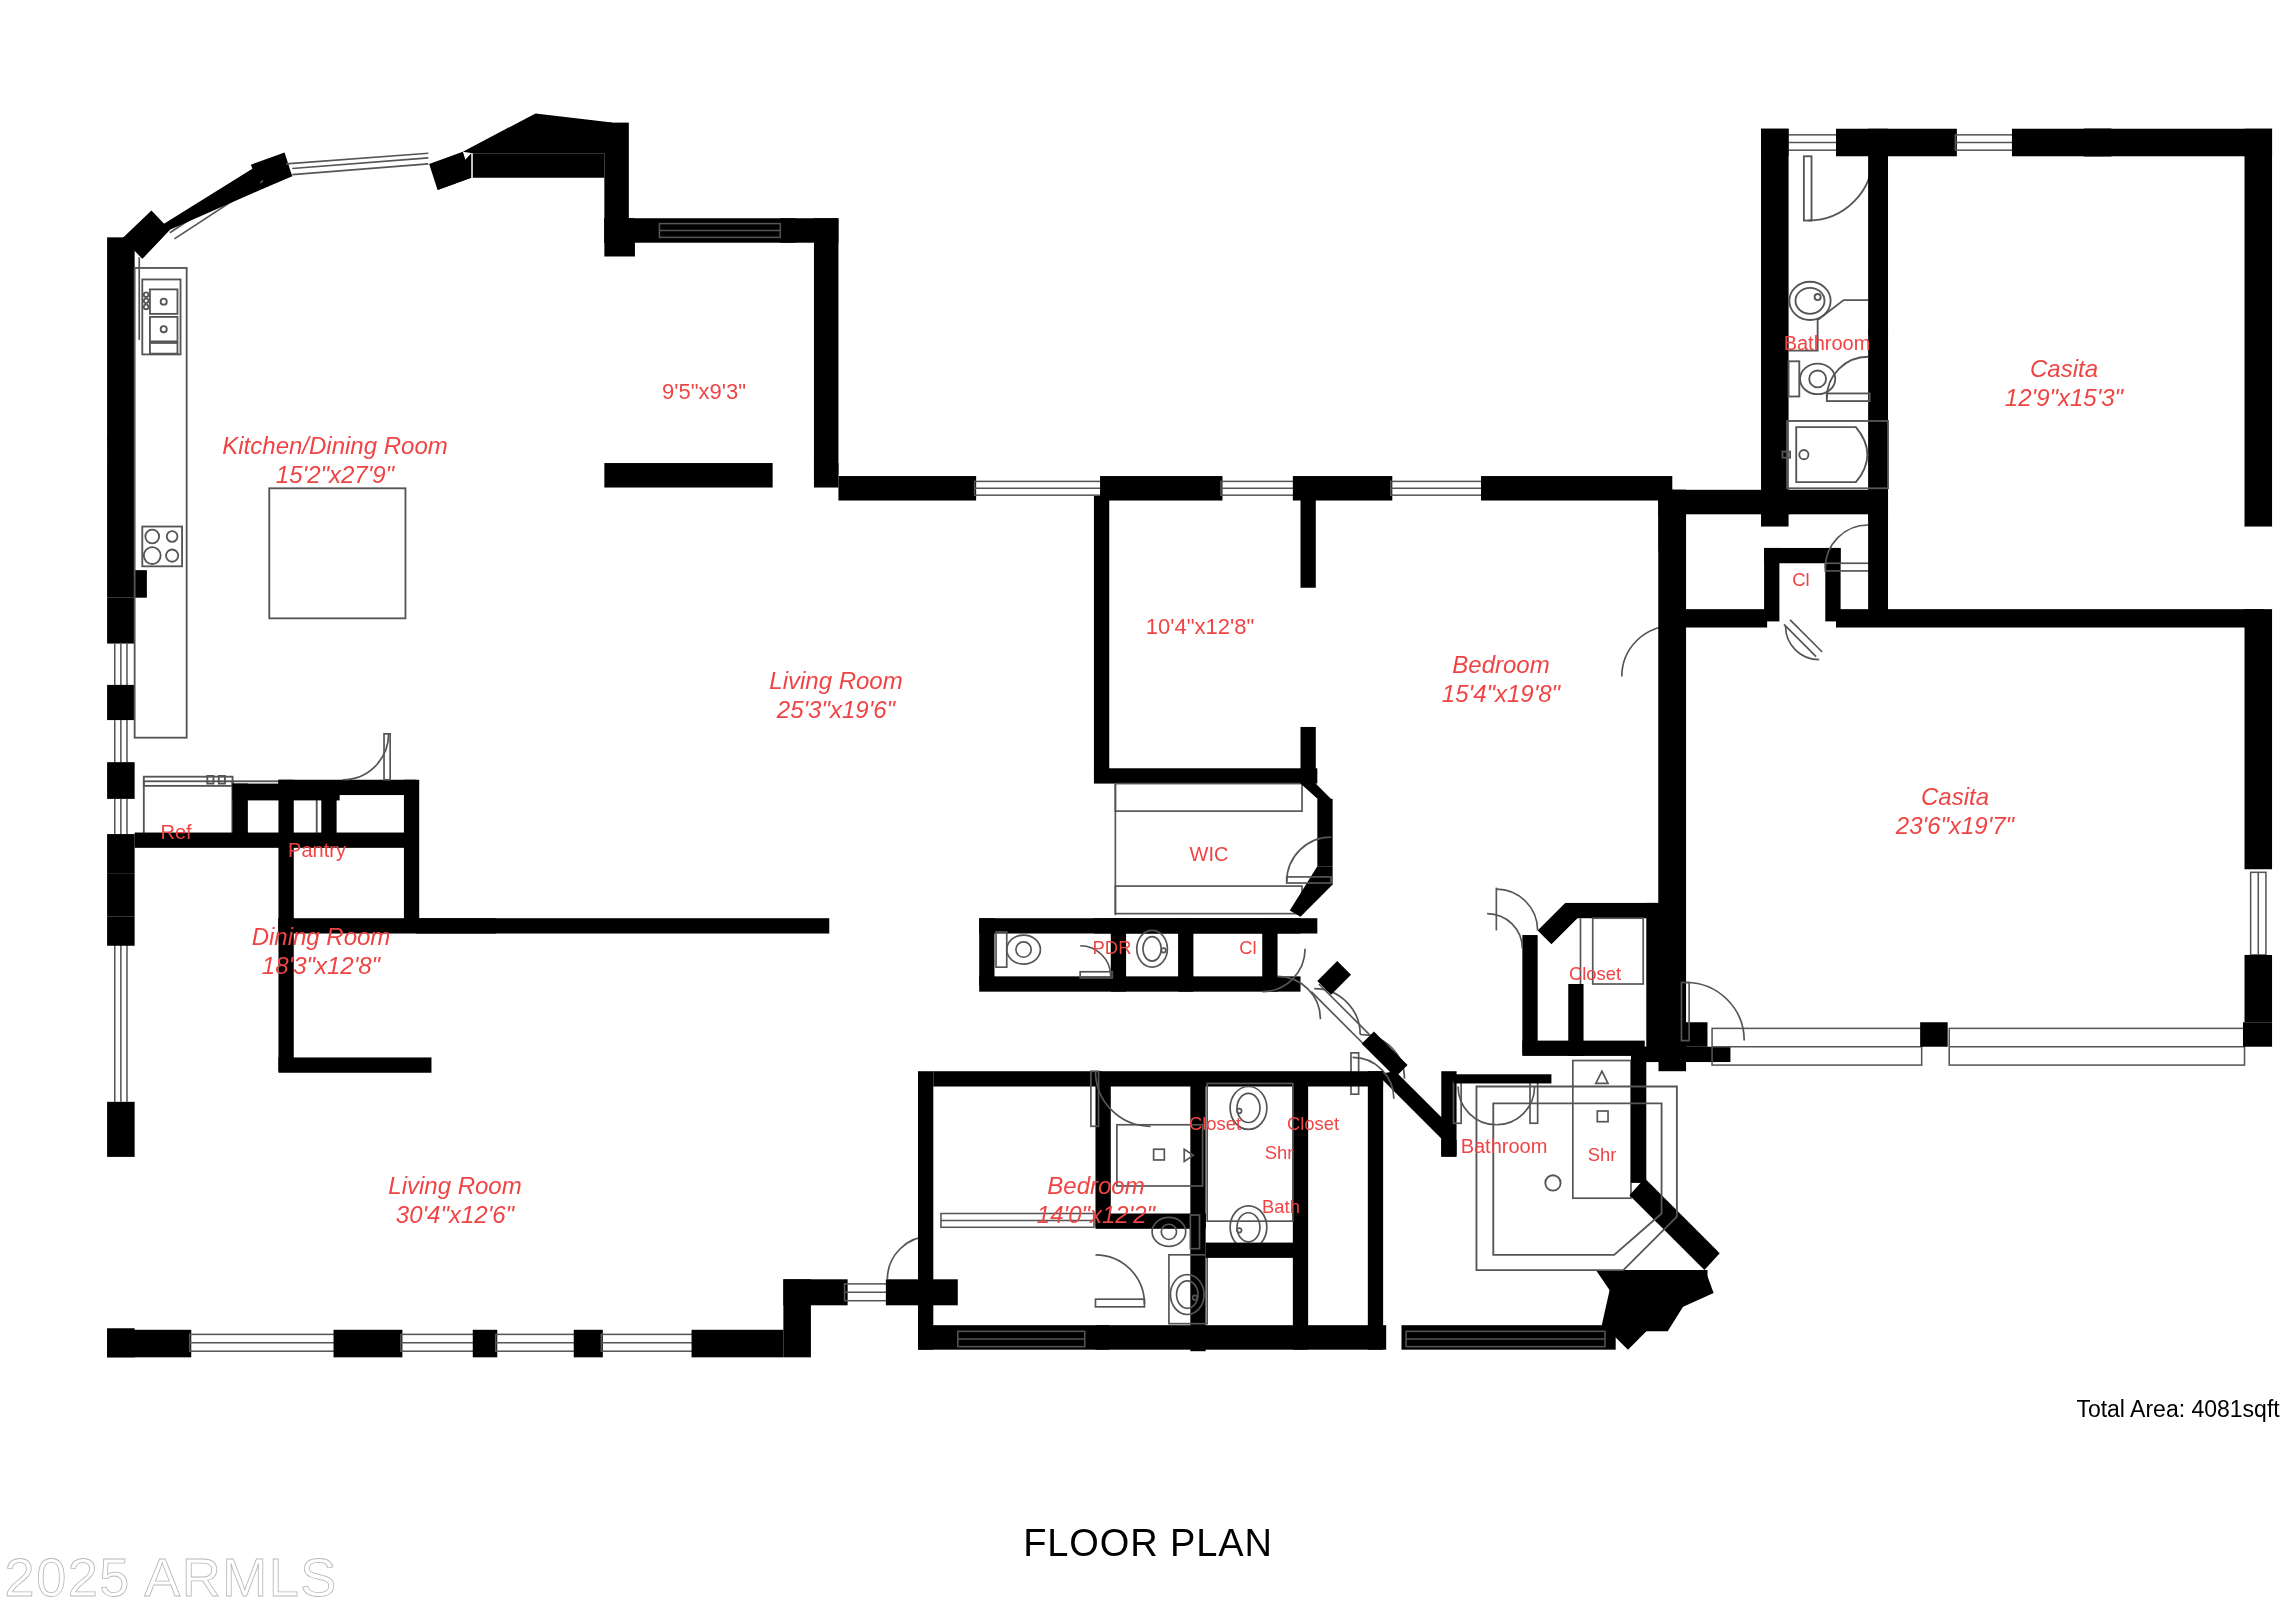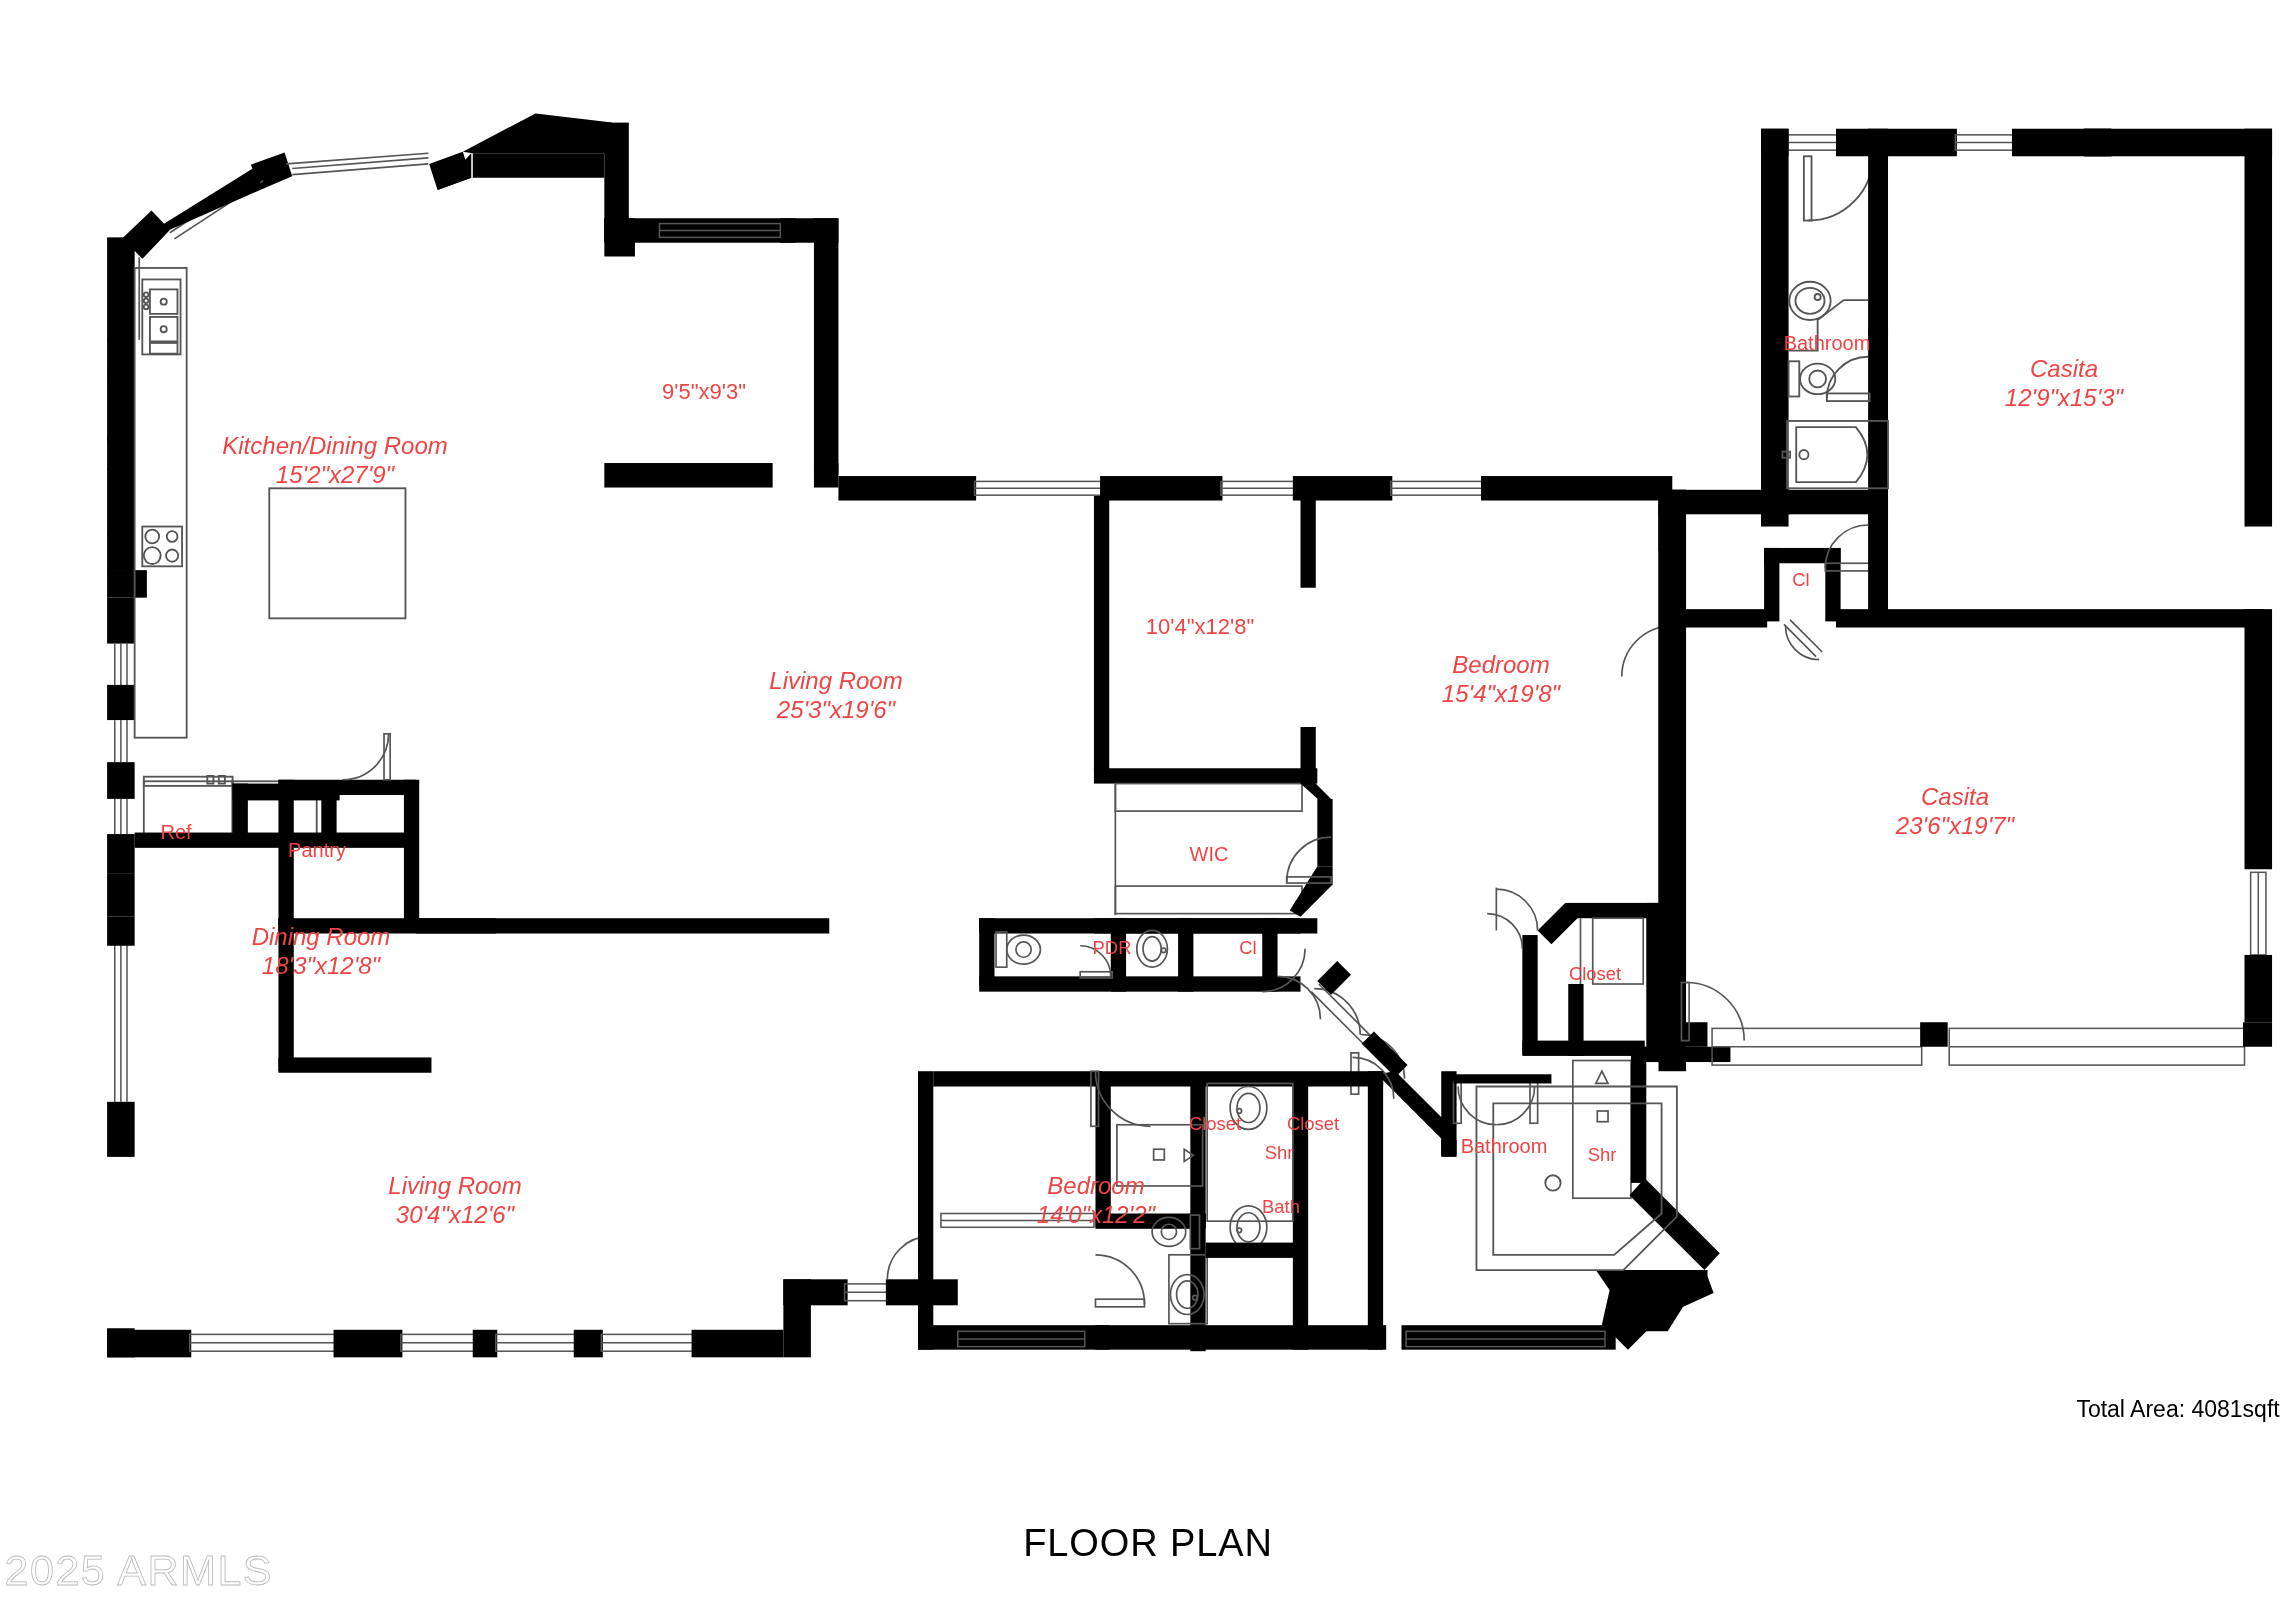--- a/index.html
+++ b/index.html
@@ -51,21 +51,21 @@
     position: absolute;
     right: 15.3px;
     top: 1396px;
     font-size: 23px;
     color: #000000;
   }
   #watermark {
     position: absolute;
     left: 4.6px;
     top: 1546px;
-    font-size: 43px;
+    font-size: 54px;
     letter-spacing: 1.5px;
     color: #ffffff;
     -webkit-text-stroke: 0.8px #b9b9b9;
     text-shadow: 0 0 0 #cccccc;
     font-family: "Liberation Sans", sans-serif;
   }
 </style>
 </head>
 <body>
 

